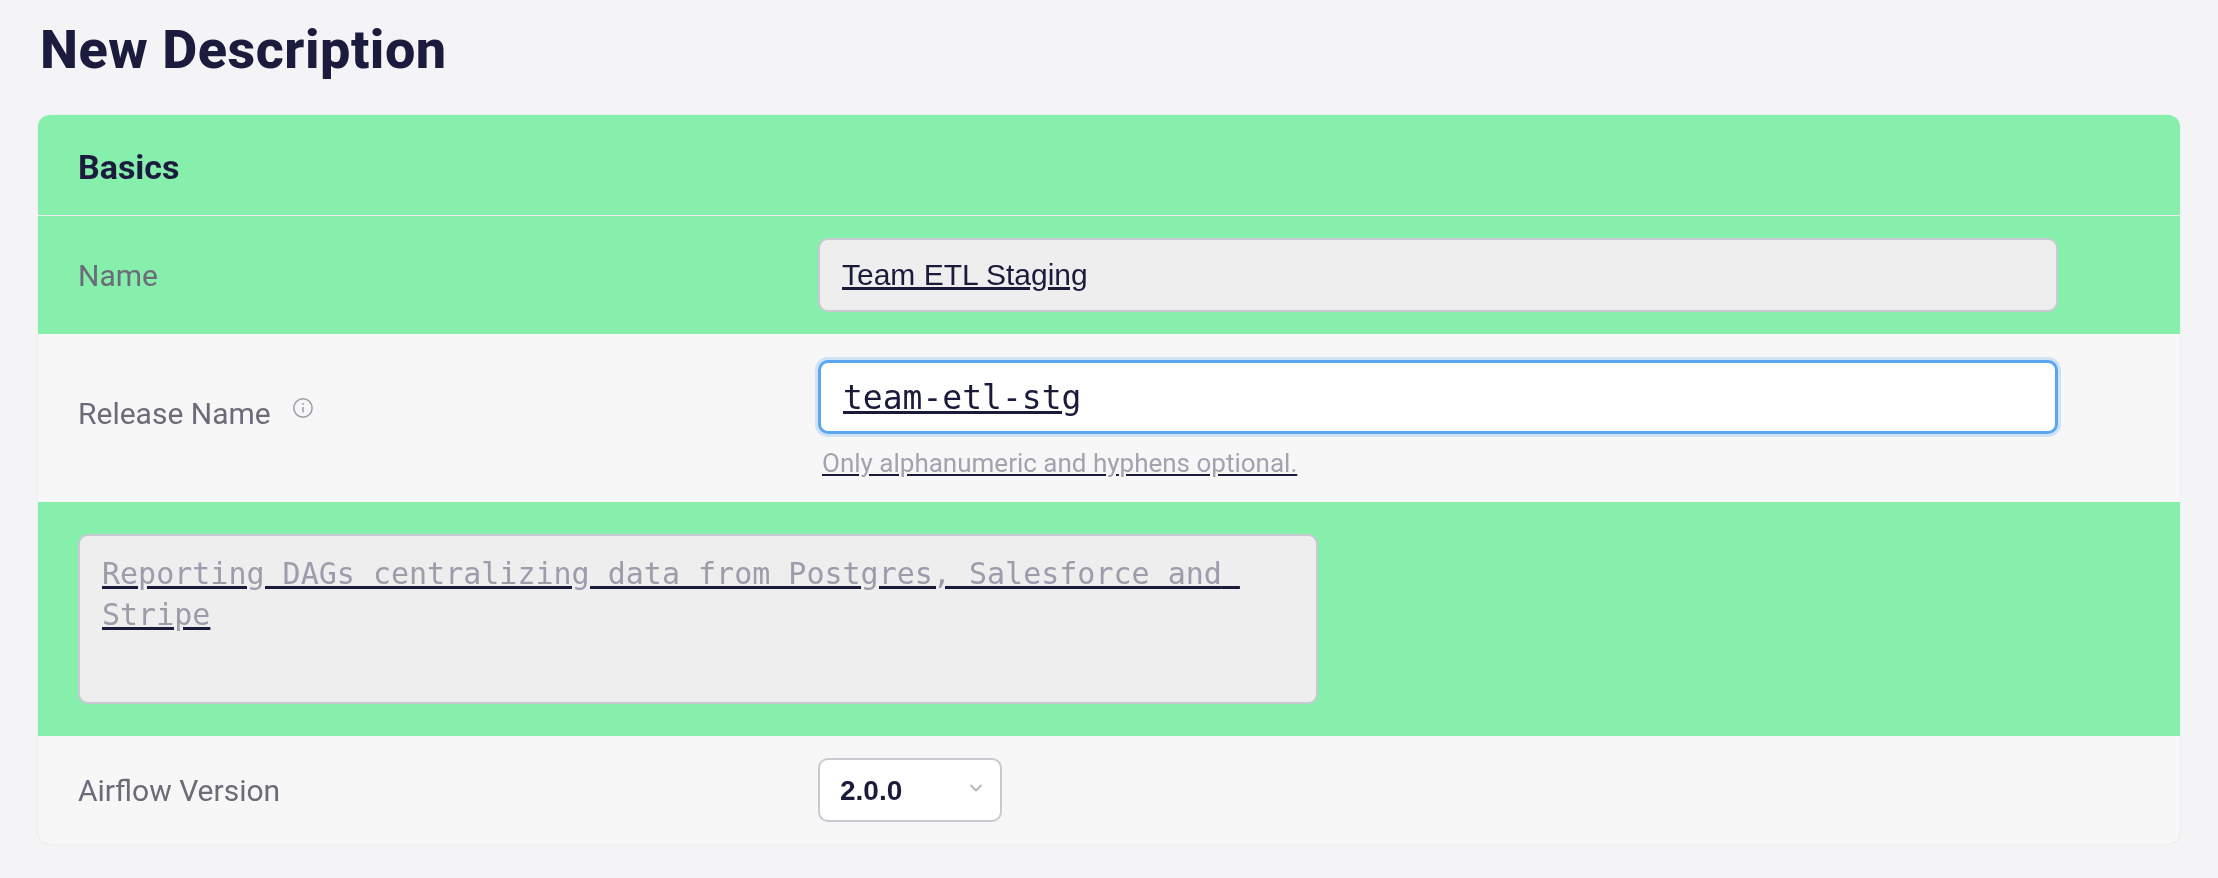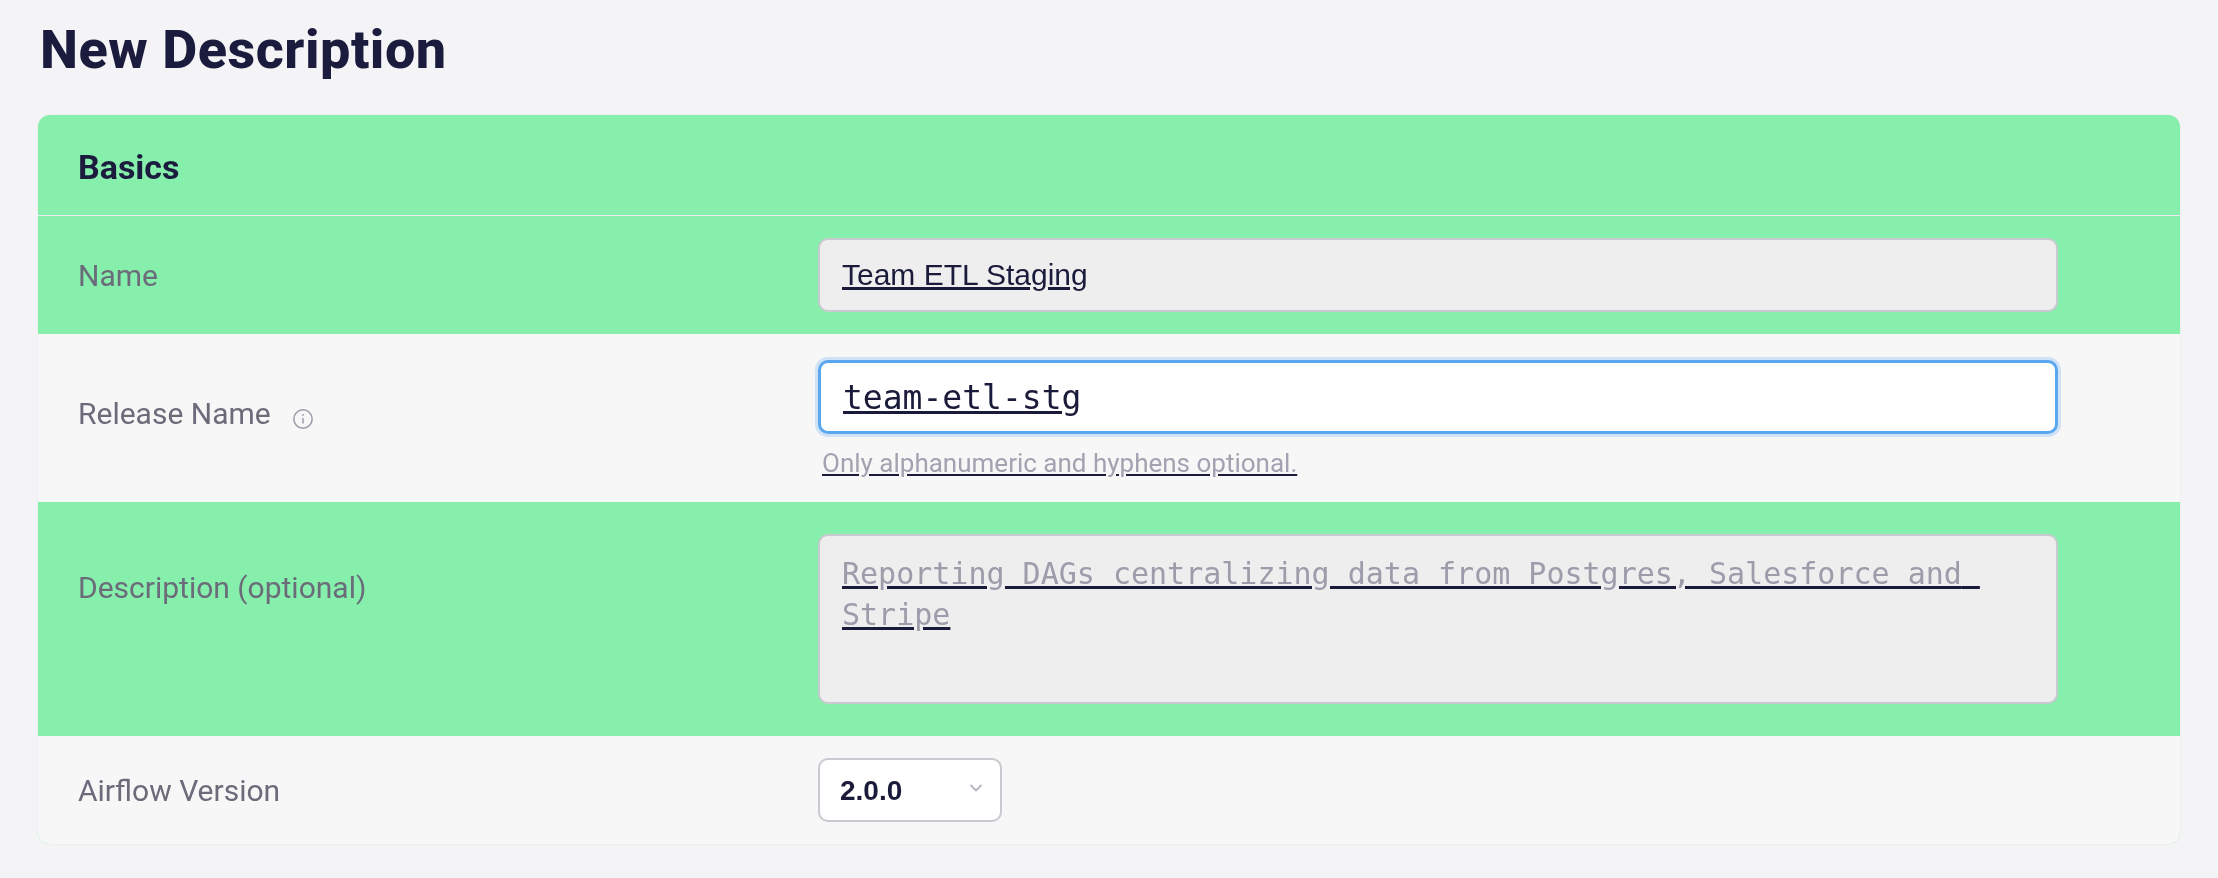--- a/index.html
+++ b/index.html
@@ -39,21 +39,21 @@
     padding: 22px 40px;
     min-height: 104px;
   }
   .row.alt {
     background: #f7f7f8;
   }
   .row .label-col {
     width: 740px;
     flex: 0 0 740px;
     display: flex;
-    align-items: flex-end;
+    align-items: flex-start;
     gap: 14px;
   }
   .row .field-col {
     flex: 1 1 auto;
     display: flex;
     flex-direction: column;
     gap: 14px;
     text-decoration: underline;
   }
   .field-label {
@@ -173,23 +173,20 @@
           </svg>
         </span>
       </div>
       <div class="field-col">
         <input type="text" class="text-input focused" spellcheck="true" value="team-etl-stg" style="">
         <div class="helper-text">Only alphanumeric and hyphens optional.</div>
       </div>
     </div>
 
     <div class="row tall">
-      <div class="label-col">
-        <span class="field-label">Description (optional)</span>
-      </div>
       <div class="field-col">
         <textarea class="textarea" placeholder="Reporting DAGs centralizing data from Postgres, Salesforce and Stripe" style=""></textarea>
       </div>
     </div>
 
     <div class="row alt">
       <div class="label-col">
         <span class="field-label">Airflow Version</span>
       </div>
       <div class="field-col">

